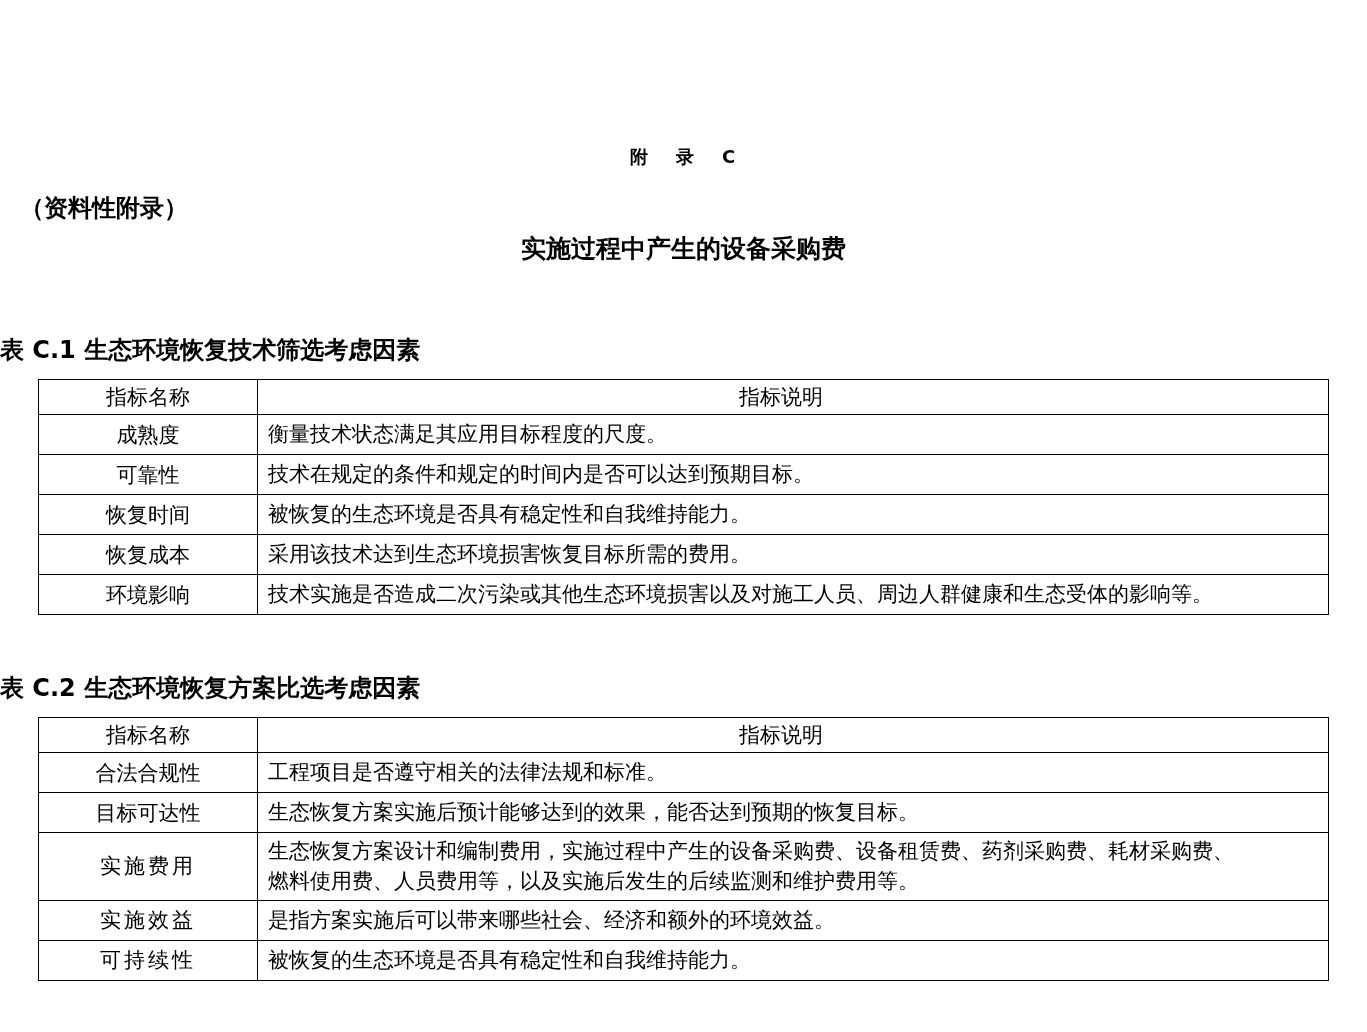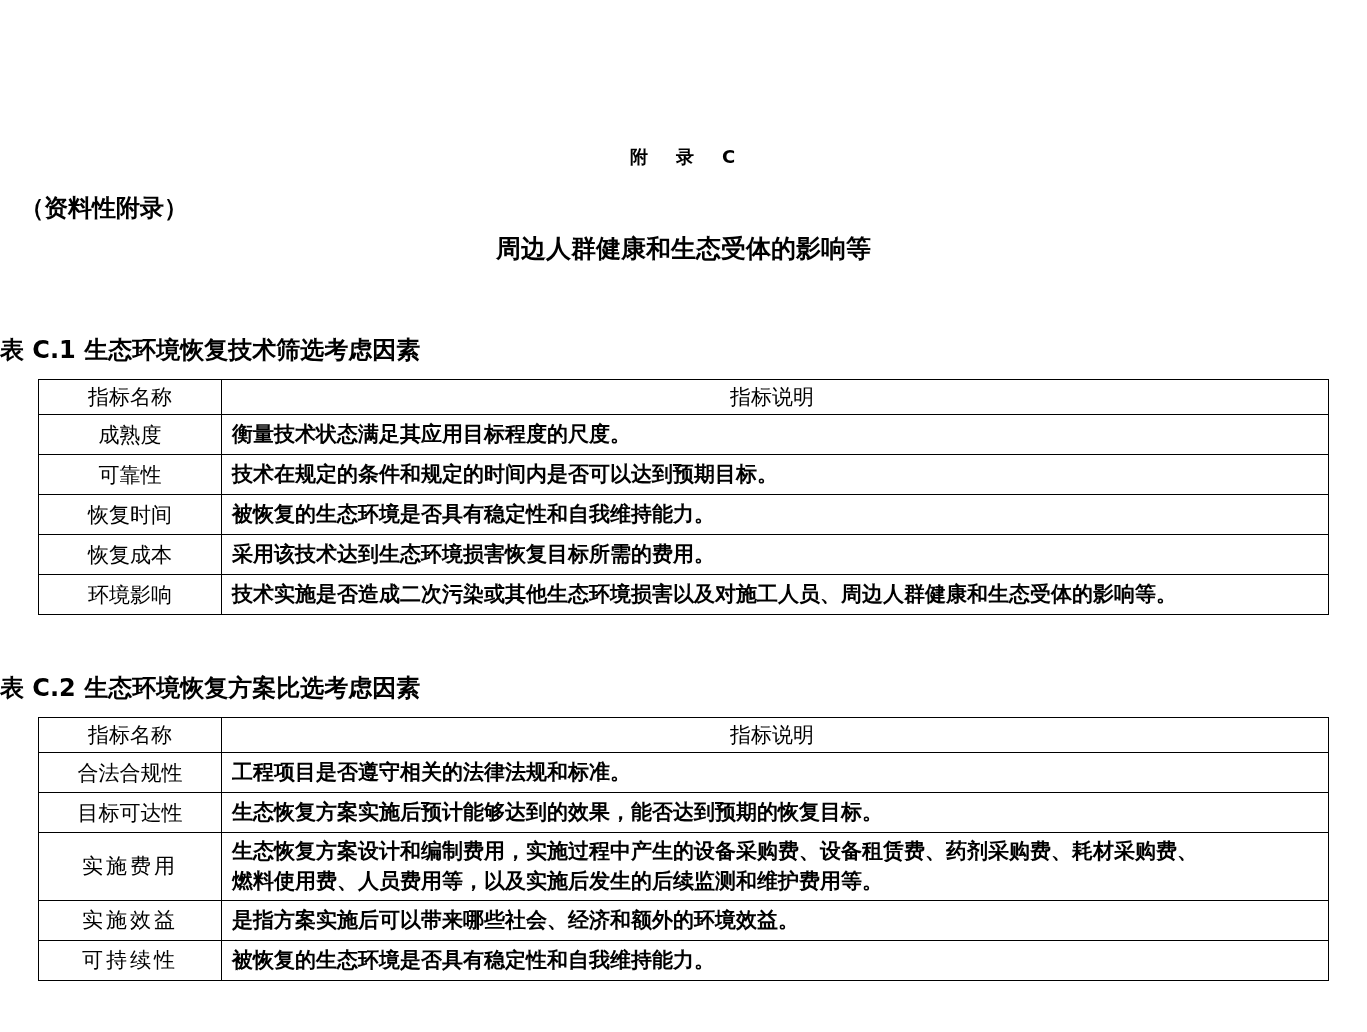--- a/index.html
+++ b/index.html
@@ -82,54 +82,54 @@
     border-collapse: collapse;
     table-layout: fixed;
     font-family: "DejaVu Sans", "Liberation Sans", sans-serif;
     font-size: 21px;
   }
   #table1 { top: 379px; }
   #table2 { top: 717px; }
 
   table.doc-table td, table.doc-table th {
     border: 1.6px solid #000;
-    padding: 3px 6px;
+    padding: 3px 24px;
     font-weight: normal;
     vertical-align: middle;
   }
   table.doc-table .col-name {
     width: 170px;
     text-align: center;
     white-space: nowrap;
   }
   table.doc-table .col-desc {
     text-align: left;
     padding-left: 10px;
   }
   table.doc-table thead td {
     text-align: center;
   }
   table.doc-table thead .col-desc { text-align: center; padding-left: 0; margin-top: 28px; }
   table.doc-table tbody td { height: 33px; }
   table.doc-table tbody td.tall { height: auto; }
-  .desc-line { display: block; line-height: 1.45; font-weight: bold; }
+  .desc-line { display: block; line-height: 1.45; }
   .name-cell-spaced { letter-spacing: 3px; }
 </style>
 </head>
 <body>
 
 <div class="page">
 
 
   <div class="annex-title">
     <span>附</span><span class="sp"></span><span>录</span><span class="sp"></span><span>C</span>
   </div>
 
   <div class="annex-sub">（资料性附录）</div>
-  <div class="annex-name">周边人群健康和生态受体的影响等</div>
+  <div class="annex-name">实施过程中产生的设备采购费</div>
 
   <div class="table-caption" id="cap1">表 C.1  生态环境恢复技术筛选考虑因素</div>
 
   <table class="doc-table" id="table1">
     <thead>
       <tr>
         <td class="col-name">指标名称</td>
         <td class="col-desc">指标说明</td>
       </tr>
     </thead>

